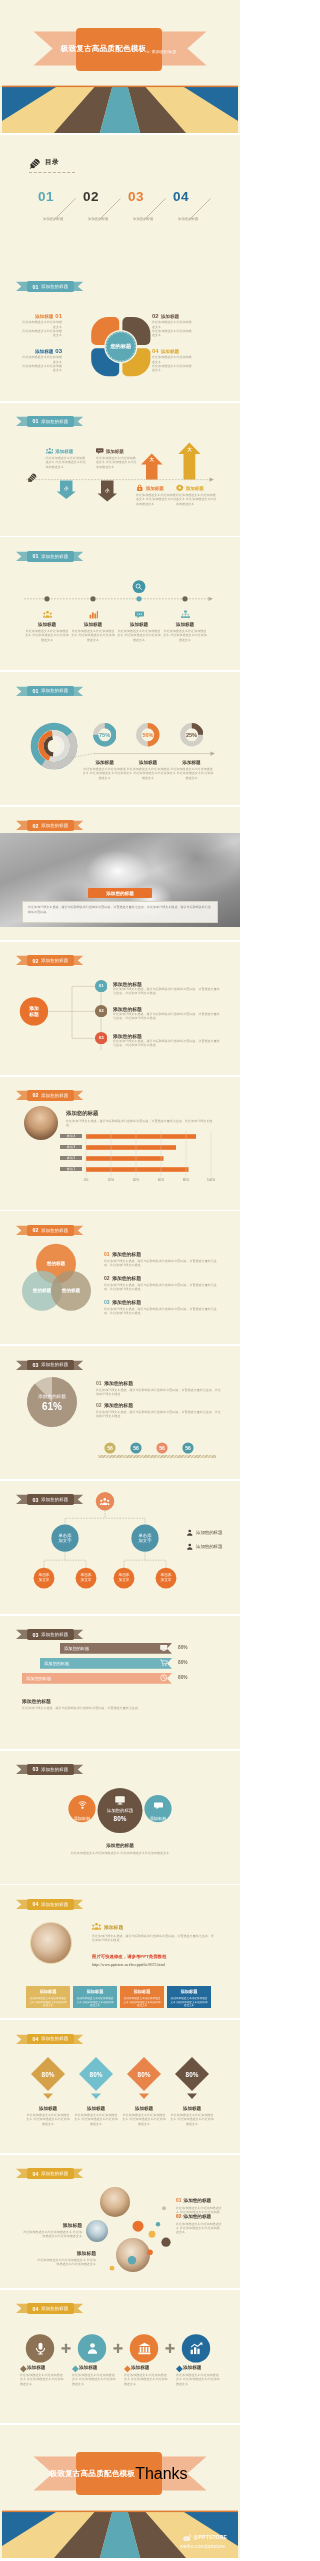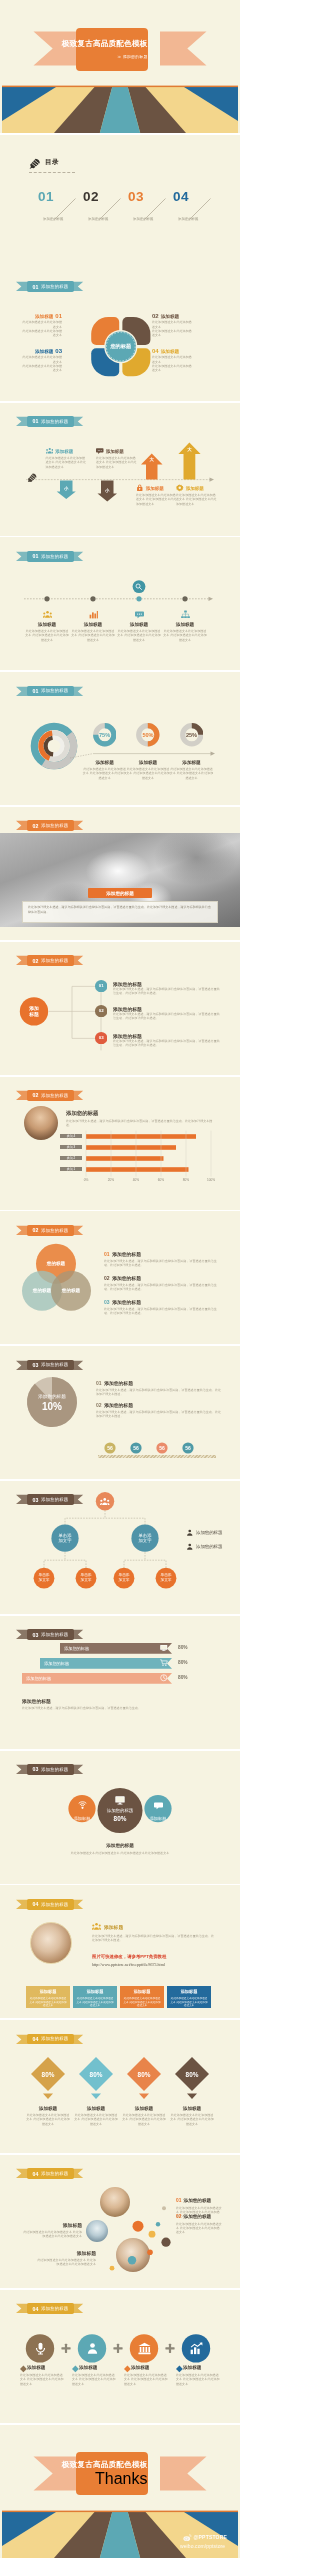--- a/index.html
+++ b/index.html
@@ -12,21 +12,21 @@
   .rib{position:absolute;left:15.6px;top:13.4px;width:67.2px;height:10.8px;}
   .rib svg{position:absolute;left:0;top:0;overflow:visible;}
   .rib .bar{position:absolute;left:11.3px;top:0;width:46.9px;height:10.8px;border-radius:1.8px;display:flex;align-items:center;justify-content:center;box-sizing:border-box;}
   .rib .num{font-size:5.2px;font-weight:bold;color:#fff;letter-spacing:.2px;margin-right:2.6px;}
   .rib .txt{font-size:4.3px;color:#fff;letter-spacing:.2px;}
   .tiny{font-size:3px;line-height:4.2px;color:#a59e8c;letter-spacing:.05px;}
   .ttl{font-weight:bold;}
   
   .road{position:absolute;left:0;top:0;width:240px;height:133px;}
   .banner{position:absolute;left:0;top:0;width:240px;height:133px;}
-  .title-card{position:absolute;left:75.5px;top:27.8px;width:72px;height:43px;background:#e87e35;border-radius:4px;display:flex;flex-direction:column;align-items:flex-end;justify-content:center;white-space:nowrap;}
+  .title-card{position:absolute;left:75.5px;top:27.8px;width:86px;height:43px;background:#e87e35;border-radius:4px;display:flex;flex-direction:row;align-items:center;justify-content:center;white-space:nowrap;}
   .title-card .t1{font-size:7.6px;color:#fff;font-weight:bold;letter-spacing:.2px;line-height:10px;}
   .title-card .t2{font-size:3.8px;color:#fff;margin-top:5px;letter-spacing:.3px;}
   .toc-num{font-size:13.5px;font-weight:bold;letter-spacing:.5px;line-height:13.5px;}
 
   
   .photo-img{background:
       radial-gradient(ellipse 52px 34px at 118px 38px, rgba(255,255,255,0.95) 0%, rgba(255,255,255,0.0) 62%),
       radial-gradient(ellipse 34px 26px at 150px 66px, rgba(250,250,250,0.9) 0%, rgba(250,250,250,0) 65%),
       radial-gradient(ellipse 44px 30px at 72px 70px, rgba(120,120,120,0.55) 0%, rgba(120,120,120,0) 68%),
       radial-gradient(ellipse 60px 40px at 196px 24px, rgba(90,90,90,0.5) 0%, rgba(90,90,90,0) 70%),
@@ -511,21 +511,21 @@
     <div class="bar" style="background: rgb(107, 83, 66);">
       <span class="num">03</span>
       <span class="txt">添加您的标题</span>
     </div>
   </div>
   <svg class="abs" style="left:0;top:0;" width="240" height="133" viewBox="0 0 240 133">
     <circle cx="52" cy="56.0" r="25" fill="#cfc3b2"></circle>
     <path d="M 52 56.0 L 52 31.0 A 25 25 0 1 1 34.89 37.78 Z" fill="#a99680"></path>
   </svg>
   <div class="abs" style="left:26px;top:48.0px;width:52px;text-align:center;font-size:4.6px;color:#fff;">添加您的标题</div>
-  <div class="abs" style="left:26px;top:55.0px;width:52px;text-align:center;font-size:10px;font-weight:bold;color:#fff;">10%</div>
+  <div class="abs" style="left:26px;top:55.0px;width:52px;text-align:center;font-size:10px;font-weight:bold;color:#fff;">61%</div>
   <div class="abs" style="left:96px;top:34.0px;display:flex;align-items:baseline;">
     <span style="font-size:5px;font-weight:bold;color:#8a7a63;margin-right:2.6px;">01</span>
     <span style="font-size:4.8px;font-weight:bold;color:#4a4238;">添加您的标题</span>
   </div>
   <div class="abs tiny" style="left:96px;top:42.0px;width:128px;">此处添加详细文本描述，建议与标题相关并符合整体语言风格，语言描述尽量简洁生动。此处添加详细文本描述。</div>
   <div class="abs" style="left:96px;top:56.0px;display:flex;align-items:baseline;">
     <span style="font-size:5px;font-weight:bold;color:#8a7a63;margin-right:2.6px;">02</span>
     <span style="font-size:4.8px;font-weight:bold;color:#4a4238;">添加您的标题</span>
   </div>
   <div class="abs tiny" style="left:96px;top:64.0px;width:128px;">此处添加详细文本描述，建议与标题相关并符合整体语言风格，语言描述尽量简洁生动。此处添加详细文本描述。</div>

